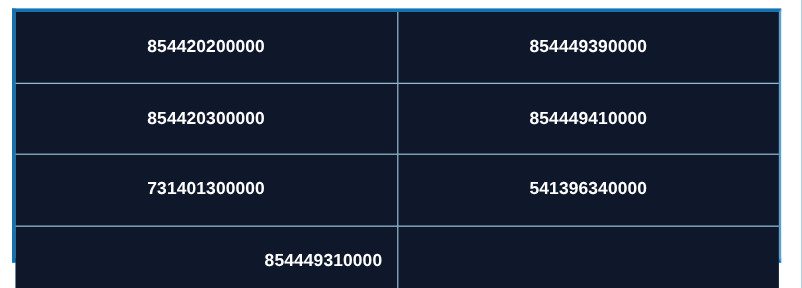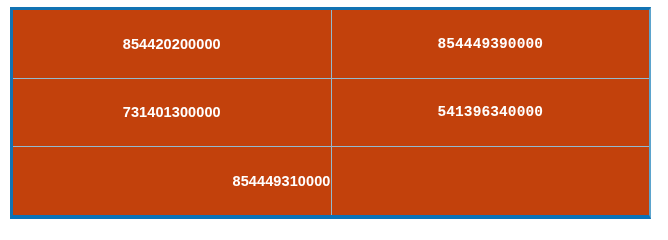--- a/index.html
+++ b/index.html
@@ -40,27 +40,26 @@
     width: 50%;
     height: 34.5px;
     text-align: center;
     vertical-align: middle;
     color: #ffffff;
     font-size: 14.5px;
     font-weight: bold;
     letter-spacing: 0.1px;
     border-bottom: 1px solid #93b9cf;
     border-right: 1px solid #93b9cf;
-    padding: 0;
-    background: #c2410c;
+    padding: 12px;
+    background: #0f172a;
   }
 
   table.id-table td.col-right {
     border-right: none;
-    font-family: Liberation Mono, monospace;
   }
 
   table.id-table tr:last-child td {
     border-bottom: none;
     text-align: right;
   }
 
   table.id-table td.empty-cell {
     color: transparent;
   }
@@ -69,20 +68,24 @@
 <body>
 
 <div id="table-wrapper">
   <table class="id-table">
     <tbody>
       <tr>
         <td class="col-left">854420200000</td>
         <td class="col-right">854449390000</td>
       </tr>
       <tr>
+        <td class="col-left">854420300000</td>
+        <td class="col-right">854449410000</td>
+      </tr>
+      <tr>
         <td class="col-left">731401300000</td>
         <td class="col-right">541396340000</td>
       </tr>
       <tr>
         <td class="col-left">854449310000</td>
         <td class="col-right empty-cell"></td>
       </tr>
     </tbody>
   </table>
 </div>

